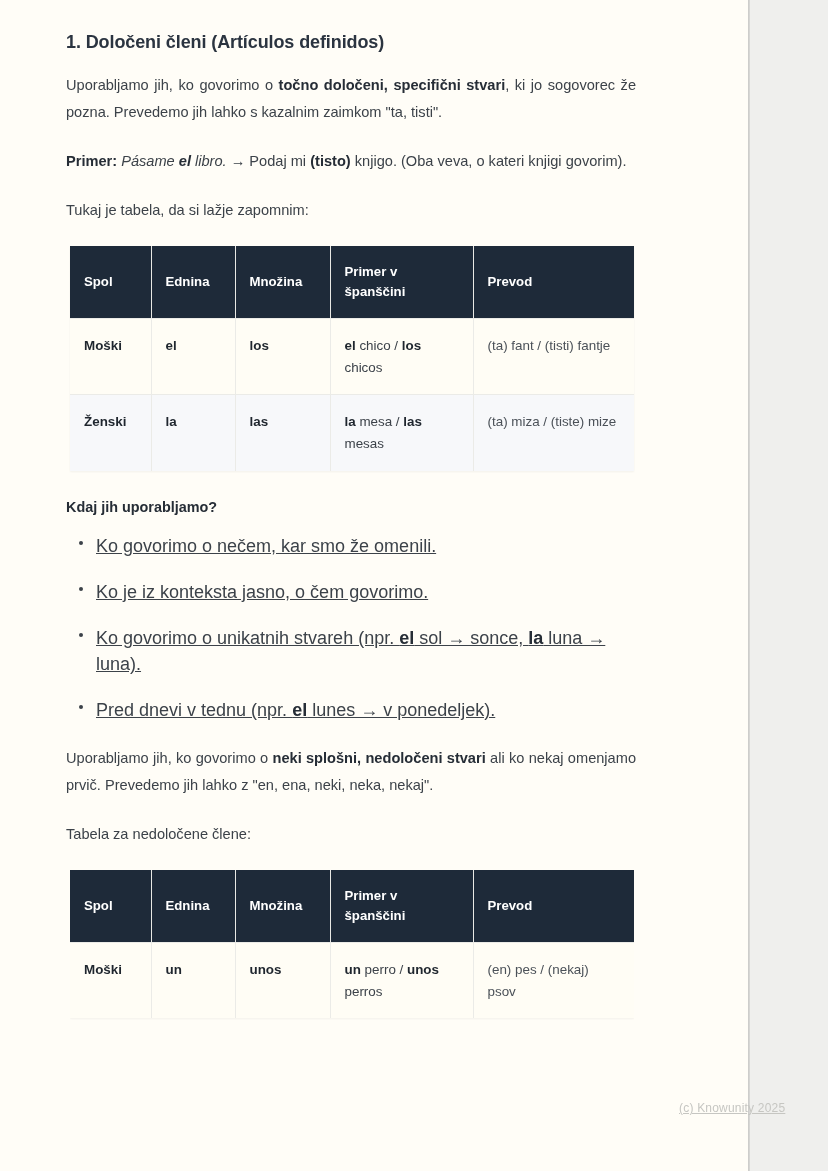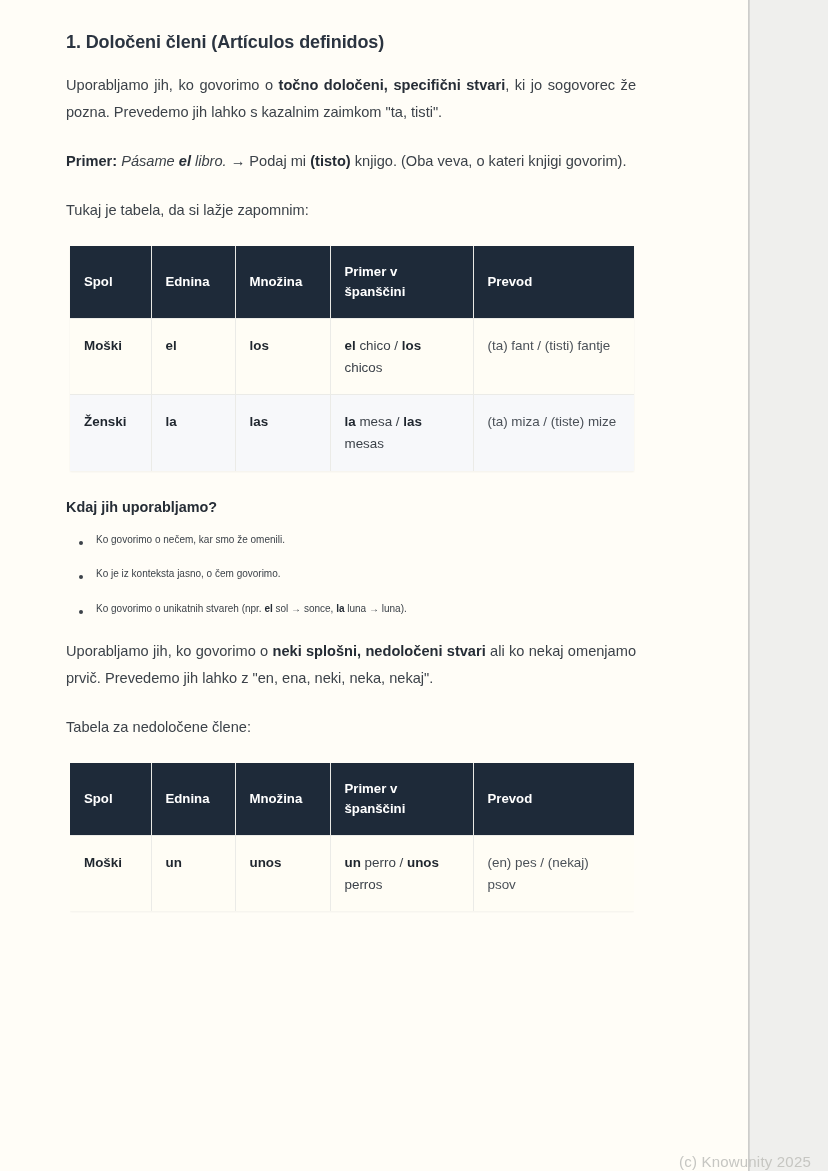--- a/index.html
+++ b/index.html
@@ -57,26 +57,27 @@
     position: absolute;
     left: 748px;
     top: 0;
     width: 3px;
     height: 1171px;
     background: linear-gradient(to right, #c9c9c7, #e3e3e1);
   }
   #watermark {
     position: absolute;
     left: 679px;
-    top: 1153px;
-    font-size: 15px;
+    top: 1101px;
+    font-size: 12px;
     color: #c6c6c2;
     letter-spacing: 0.2px;
     white-space: nowrap;
     font-family: "Liberation Sans", sans-serif;
+    text-decoration: underline;
   }
 
   
   h2.section-heading {
     font-size: 18px;
     line-height: 1.35;
     font-weight: bold;
     color: #2b3440;
     margin: 0 0 18px 0;
     letter-spacing: -0.1px;
@@ -112,26 +113,27 @@
     color: #262d36;
     margin: 0 0 16px 0;
     line-height: 1.4;
   }
   ul.rules {
     margin: 0 0 22px 0;
     padding: 0 0 0 13px;
     list-style: none;
   }
   ul.rules li {
-    font-size: 10px;
+    font-size: 18px;
     line-height: 1.45;
     color: #3c4249;
     margin-bottom: 20px;
     position: relative;
     padding-left: 17px;
+    text-decoration: underline;
   }
   ul.rules li:last-child { margin-bottom: 0; }
   ul.rules li::before {
     content: "";
     position: absolute;
     left: 0;
     top: 8px;
     width: 4px;
     height: 4px;
     border-radius: 50%;
@@ -250,20 +252,21 @@
             </tbody>
           </table>
         </div>
 
         <h3 class="sub-heading">Kdaj jih uporabljamo?</h3>
 
         <ul class="rules">
           <li><span>Ko govorimo o nečem, kar smo že omenili.</span><b></b><span></span><b></b><span></span></li>
           <li><span>Ko je iz konteksta jasno, o čem govorimo.</span><b></b><span></span><b></b><span></span></li>
           <li><span>Ko govorimo o unikatnih stvareh (npr. </span><b>el</b><span> sol → sonce, </span><b>la</b><span> luna → luna).</span></li>
+          <li><span>Pred dnevi v tednu (npr. </span><b>el</b><span> lunes → v ponedeljek).</span><b></b><span></span></li>
         </ul>
 
 
         <p class="body"><span>Uporabljamo jih, ko govorimo o </span><b>neki splošni, nedoločeni stvari</b><span> ali ko nekaj omenjamo prvič. Prevedemo jih lahko z "en, ena, neki, neka, nekaj".</span></p>
 
 
         <p class="body plain">Tabela za nedoločene člene:</p>
 
         <div class="table-wrap clipped">
           <table class="grammar">

